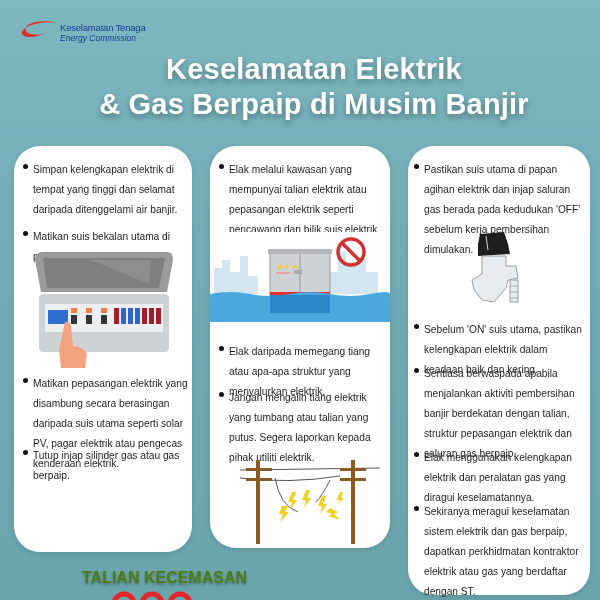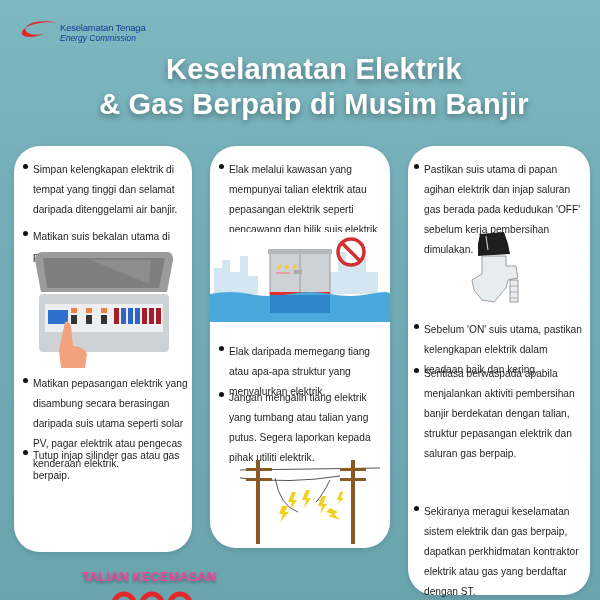--- a/index.html
+++ b/index.html
@@ -30,22 +30,22 @@
   .c3 { left: 408px; top: 146px; width: 182px; height: 449px; }
   .bullet {
     position: absolute; font-size: 10.2px; line-height: 20px; color: #1e1e1e;
     padding-left: 10px;
   }
   .bullet::before {
     content: ""; position: absolute; left: 0; top: 4px; width: 5px; height: 5px;
     border-radius: 50%; background: #111;
   }
   .hotline {
-    position: absolute; left: 82px; top: 569px; color: #ec4899; font-weight: bold;
-    font-size: 13px; text-shadow: 0 2px 3px rgba(0,0,0,0.35); text-align: center;
+    position: absolute; left: 82px; top: 569px; color: #4d7c0f; font-weight: bold;
+    font-size: 16px; text-shadow: 0 2px 3px rgba(0,0,0,0.35); text-align: center;
   }
   .hotnum { position: absolute; left: 112px; top: 590px; }
 </style>
 </head>
 <body>
 
 <div class="logo">
   <svg width="40" height="22" viewBox="0 0 40 22">
     <path d="M38 3 C 20 -2, 2 4, 6 11 C 9 16, 20 15, 26 13 C 18 17, 4 19, 2 14 C 0 7, 20 0, 38 3 Z" fill="#e02b2b"></path>
   </svg>
@@ -142,20 +142,21 @@
     <line x1="28" y1="6" x2="30" y2="20" stroke="#ddd" stroke-width="1"></line>
     <path d="M24 26 L48 26 L48 36 L58 36 L60 48 L50 50 L48 58 L36 72 L24 70 L16 60 L14 50 L24 44 Z" fill="#e9ecef" stroke="#888" stroke-width="0.8"></path>
     <rect x="52" y="50" width="8" height="22" fill="#e9ecef" stroke="#888" stroke-width="0.8"></rect>
     <line x1="52" y1="56" x2="60" y2="56" stroke="#888" stroke-width="0.6"></line>
     <line x1="52" y1="62" x2="60" y2="62" stroke="#888" stroke-width="0.6"></line>
     <line x1="52" y1="68" x2="60" y2="68" stroke="#888" stroke-width="0.6"></line>
   </svg>
 
   <div class="bullet" style="left:6px; top:174px; width:172px;">Sebelum 'ON' suis utama, pastikan kelengkapan elektrik dalam keadaan baik dan kering.</div>
   <div class="bullet" style="left:6px; top:218px; width:174px;">Sentiasa berwaspada apabila menjalankan aktiviti pembersihan banjir berdekatan dengan talian, struktur pepasangan elektrik dan saluran gas berpaip.</div>
+  <div class="bullet" style="left:6px; top:302px; width:174px;">Elak menggunakan kelengkapan elektrik dan peralatan gas yang diragui keselamatannya.</div>
   <div class="bullet" style="left:6px; top:356px; width:174px;">Sekiranya meragui keselamatan sistem elektrik dan gas berpaip, dapatkan perkhidmatan kontraktor elektrik atau gas yang berdaftar dengan ST.</div>
 </div>
 
 <div class="hotline">TALIAN KECEMASAN</div>
 <svg class="hotnum" width="80" height="12" viewBox="0 0 80 12">
   <circle cx="12" cy="14" r="10" fill="none" stroke="#e3262c" stroke-width="5"></circle>
   <circle cx="40" cy="14" r="10" fill="none" stroke="#e3262c" stroke-width="5"></circle>
   <circle cx="68" cy="14" r="10" fill="none" stroke="#e3262c" stroke-width="5"></circle>
 </svg>
 

